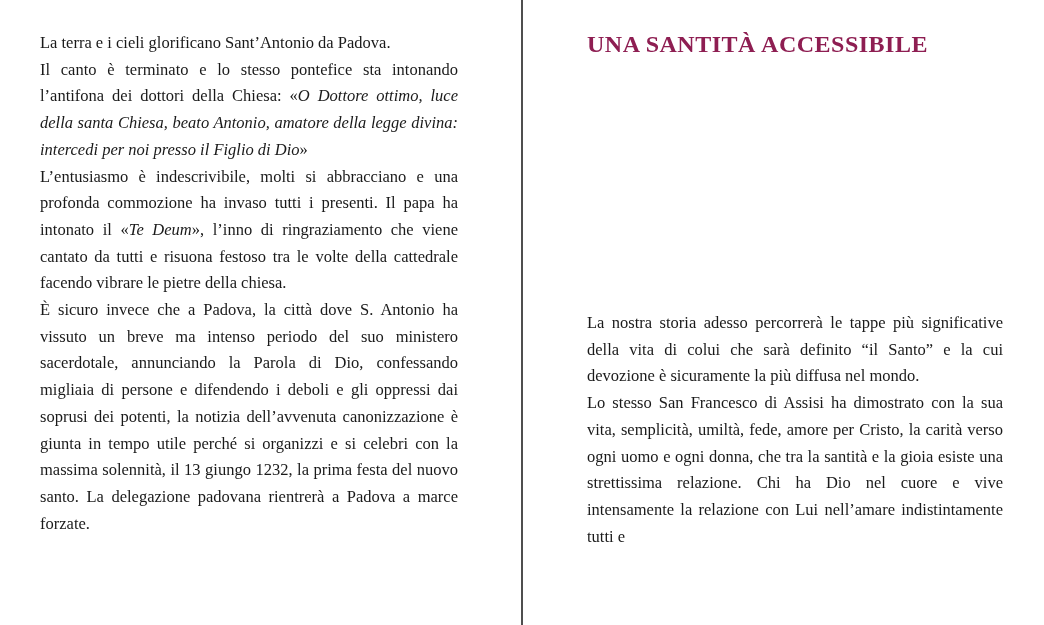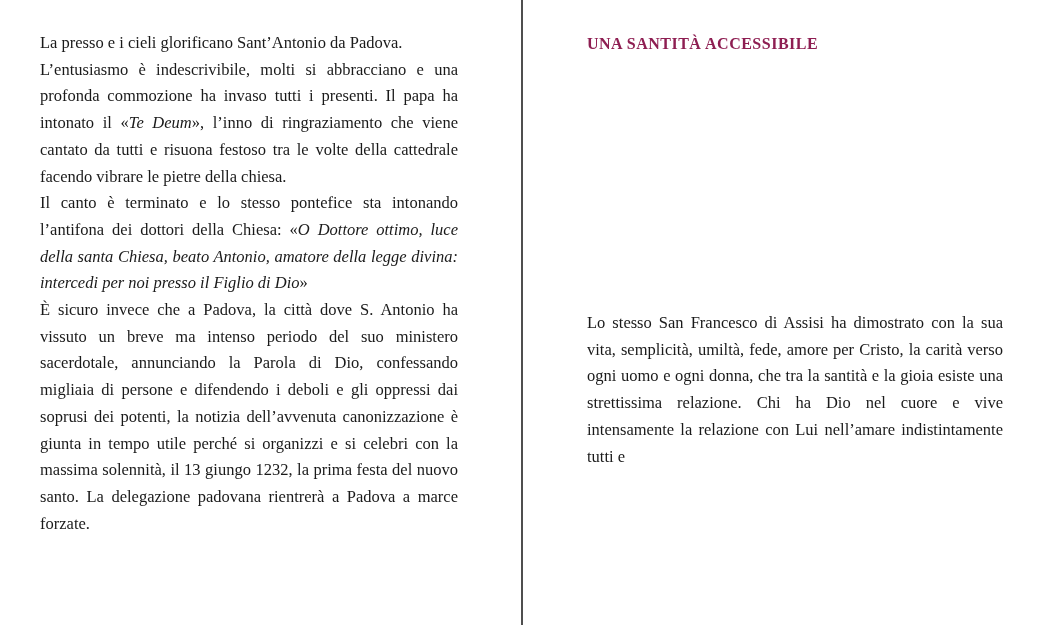--- a/index.html
+++ b/index.html
@@ -35,21 +35,21 @@
     width: 2px;
     height: 625px;
     background: var(--divider-color);
     flex: 0 0 auto;
   }
   .page-right {
     width: 521px;
     padding: 30px 41px 0 64px;
   }
   .chapter-title {
-    font-size: 16px;
+    font-size: 24px;
     line-height: 28px;
     font-weight: bold;
     letter-spacing: 0.5px;
     color: var(--heading-color);
   }
   .page-text .para {
     font-size: 16.5px;
     line-height: 26.7px;
     text-align: justify;
     text-justify: inter-word;
@@ -59,29 +59,30 @@
   }
   .italic { font-style: italic; }
 </style>
 </head>
 <body>
 
 <div class="spread">
 
   <div class="page page-left">
     <div class="page-text">
-        <p class="para"><span>La presso e i cieli glorificano Sant’Antonio da Padova.</span></p>
+        <p class="para"><span>La terra e i cieli glorificano Sant’Antonio da Padova.</span></p>
+        <p class="para"><span>Il canto è terminato e lo stesso pontefice sta intonando l’antifona dei dottori della Chiesa: «</span><span class="italic">O Dottore ottimo, luce della santa Chiesa, beato Antonio, amatore della legge divina: intercedi per noi presso il Figlio di Dio</span><span>»</span></p>
         <p class="para"><span>L’entusiasmo è indescrivibile, molti si abbracciano e una profonda commozione ha invaso tutti i presenti. Il papa ha intonato il «</span><span class="italic">Te Deum</span><span>», l’inno di ringraziamento che viene cantato da tutti e risuona festoso tra le volte della cattedrale facendo vibrare le pietre della chiesa.</span></p>
-        <p class="para"><span>Il canto è terminato e lo stesso pontefice sta intonando l’antifona dei dottori della Chiesa: «</span><span class="italic">O Dottore ottimo, luce della santa Chiesa, beato Antonio, amatore della legge divina: intercedi per noi presso il Figlio di Dio</span><span>»</span></p>
         <p class="para"><span>È sicuro invece che a Padova, la città dove S. Antonio ha vissuto un breve ma intenso periodo del suo ministero sacerdotale, annunciando la Parola di Dio, confessando migliaia di persone e difendendo i deboli e gli oppressi dai soprusi dei potenti, la notizia dell’avvenuta canonizzazione è giunta in tempo utile perché si organizzi e si celebri con la massima solennità, il 13 giungo 1232, la prima festa del nuovo santo. La delegazione padovana rientrerà a Padova a marce forzate.</span></p>
       </div>
   </div>
 
   <div class="divider"></div>
 
   <div class="page page-right">
     <h1 class="chapter-title">UNA SANTITÀ ACCESSIBILE</h1>
     <div class="page-text right-body">
+        <p class="para"><span>La nostra storia adesso percorrerà le tappe più significative della vita di colui che sarà definito “il Santo” e la cui devozione è sicuramente la più diffusa nel mondo.</span></p>
         <p class="para"><span>Lo stesso San Francesco di Assisi ha dimostrato con la sua vita, semplicità, umiltà, fede, amore per Cristo, la carità verso ogni uomo e ogni donna, che tra la santità e la gioia esiste una strettissima relazione. Chi ha Dio nel cuore e vive intensamente la relazione con Lui nell’amare indistintamente tutti e</span></p>
       </div>
   </div>
 
 </div>
 
 </body></html>

